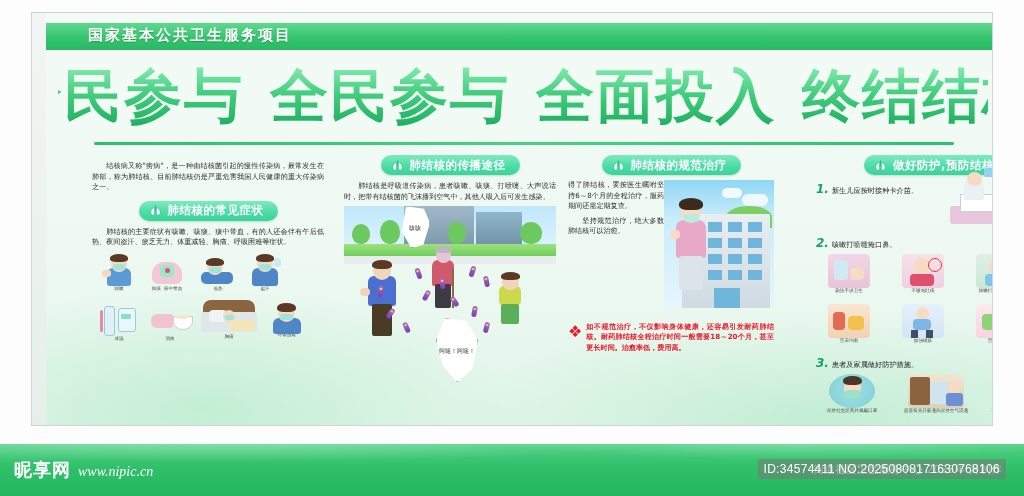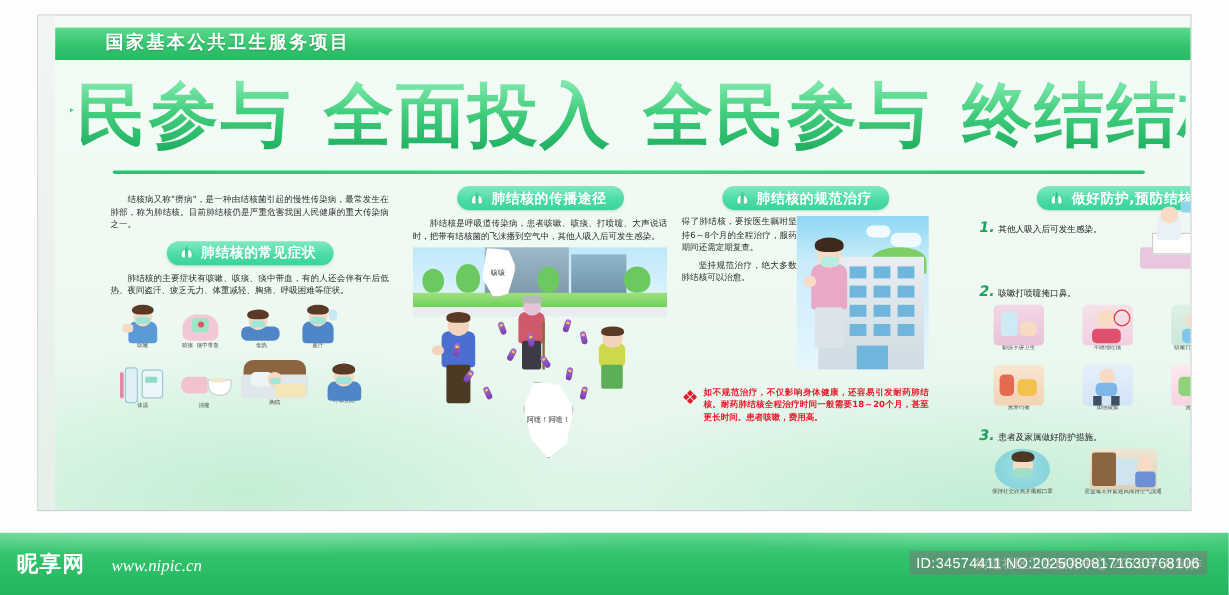--- a/index.html
+++ b/index.html
@@ -138,21 +138,21 @@
   .numtxt{font-size:7.2px;color:#222;font-family:"DejaVu Sans","Liberation Sans",sans-serif;}
 
   
   .footer{position:absolute;left:0;top:444px;width:1024px;height:52px;
           background:linear-gradient(180deg,#4fd184 0%,#2fc069 45%,#24b560 100%);
           overflow:hidden;}
   .wave{position:absolute;left:0;top:-6px;width:1024px;height:36px;
         background:radial-gradient(ellipse 700px 34px at 20% 0%, rgba(255,255,255,.38), rgba(255,255,255,0) 70%);}
   .wave2{position:absolute;left:380px;top:-2px;width:700px;height:26px;
         background:radial-gradient(ellipse 420px 24px at 60% 0%, rgba(255,255,255,.28), rgba(255,255,255,0) 70%);}
-  .logo{position:absolute;left:14px;top:14px;display:flex;align-items:baseline;gap:22px;}
+  .logo{position:absolute;left:14px;top:14px;display:flex;align-items:baseline;gap:7px;}
   .logo-cn{font-size:18px;font-weight:bold;color:#fff;letter-spacing:1px;
            font-family:"DejaVu Sans","Liberation Sans",sans-serif;}
   .logo-url{font-size:14px;color:#fff;font-style:italic;
             font-family:"Liberation Serif",serif;}
   .credit{position:absolute;right:22px;top:18px;font-size:11px;color:rgba(255,255,255,.92);
           font-family:"DejaVu Sans","Liberation Sans",sans-serif;}
   .wm{position:absolute;right:18px;top:15px;
       background:rgba(120,120,120,.55);color:#fff;font-size:12px;
       padding:3px 6px;letter-spacing:.3px;
       font-family:"Liberation Sans",sans-serif;}
@@ -164,22 +164,22 @@
 
   <div class="board">
     <div class="leftrail"></div>
 
     <div class="band">
       <div class="band-text">国家基本公共卫生服务项目</div>
     </div>
 
     <div class="headline">
       <span>全民参与</span>
+      <span>全民参与</span>
       <span>全面投入</span>
-      <span>全民参与</span>
       <span>终结结核</span>
     </div>
     <div class="rule"></div>
 
     <div class="col c1">
       <div class="para">结核病又称"痨病"，是一种由结核菌引起的慢性传染病，最常发生在肺部，称为肺结核。目前肺结核仍是严重危害我国人民健康的重大传染病之一。</div>
 
       <div class="pill-wrap" style="margin-top:8px;">
         <div class="pill">
           <svg class="lungs" viewBox="0 0 24 22">
@@ -409,42 +409,42 @@
             <div class="head" style="left:11px;top:8px;width:20px;height:21px;background:#f7dbc4;"></div>
             <div class="hair" style="left:9px;top:4px;width:24px;height:12px;background:#3e2a1c;"></div>
             <div class="mask" style="left:14px;top:20px;width:15px;height:8px;background:#b7ece0;"></div>
             <div style="position:absolute;left:0px;top:36px;width:10px;height:9px;background:#f7dbc4;border-radius:4px;"></div>
           </div>
         </div>
       </div>
 
       <div style="display:flex;align-items:flex-start;gap:2px;margin-top:2px;">
         <span class="redmark">❖</span>
-        <div class="redpara">如不规范治疗，不仅影响身体健康，还容易引发耐药肺结核。耐药肺结核全程治疗时间一般需要18～20个月，甚至更长时间。患者咳嗽，费用高。</div>
+        <div class="redpara">如不规范治疗，不仅影响身体健康，还容易引发耐药肺结核。耐药肺结核全程治疗时间一般需要18～20个月，甚至更长时间。治愈率低，费用高。</div>
       </div>
     </div>
 
     <div class="col c4">
       <div class="pill-wrap">
         <div class="pill">
           <svg class="lungs" viewBox="0 0 24 22">
             <path d="M12 2v9" stroke="#2bbf86" stroke-width="1.6" fill="none"></path>
             <path d="M10.5 6C7.5 6 4 9 4 14c0 3 1.5 5 3.5 5 2 0 3-1.5 3-4V6z" fill="#ffffff" opacity=".95"></path>
             <path d="M13.5 6C16.5 6 20 9 20 14c0 3-1.5 5-3.5 5-2 0-3-1.5-3-4V6z" fill="#ffffff" opacity=".95"></path>
             <path d="M10.5 6C7.5 6 4 9 4 14c0 3 1.5 5 3.5 5 2 0 3-1.5 3-4V6z" fill="none" stroke="#2bbf86" stroke-width="1.2"></path>
             <path d="M13.5 6C16.5 6 20 9 20 14c0 3-1.5 5-3.5 5-2 0-3-1.5-3-4V6z" fill="none" stroke="#2bbf86" stroke-width="1.2"></path>
           </svg>
           <span>做好防护,预防结核</span>
         </div>
       </div>
 
       <div style="position:relative;height:48px;margin-top:7px;">
         <div class="numline">
           <span class="num">1.</span>
-          <span class="numtxt">其他人吸入后可发生感染。</span>
+          <span class="numtxt">新生儿应按时接种卡介苗。</span>
         </div>
         <div style="position:absolute;left:134px;top:-14px;width:106px;height:58px;">
           <div style="position:absolute;left:34px;top:0;width:34px;height:9px;background:#8fd3f0;border-radius:2px;"></div>
           <div style="position:absolute;left:0;top:38px;width:106px;height:18px;background:#e8c6dd;border-radius:3px;"></div>
           <div style="position:absolute;left:10px;top:26px;width:40px;height:16px;background:#fff;border:1px solid #cfcfcf;"></div>
           <div style="position:absolute;left:14px;top:10px;width:20px;height:22px;background:#e9f1f7;border-radius:7px 7px 2px 2px;"></div>
           <div class="head" style="left:17px;top:4px;width:15px;height:14px;background:#f7dbc4;"></div>
           <div style="position:absolute;left:44px;top:16px;width:18px;height:20px;background:#f7dbc4;border-radius:6px;"></div>
           <div class="head" style="left:46px;top:10px;width:14px;height:13px;background:#f7dbc4;"></div>
           <div style="position:absolute;left:64px;top:12px;width:24px;height:28px;background:#7fbf5c;border-radius:7px 7px 2px 2px;"></div>

